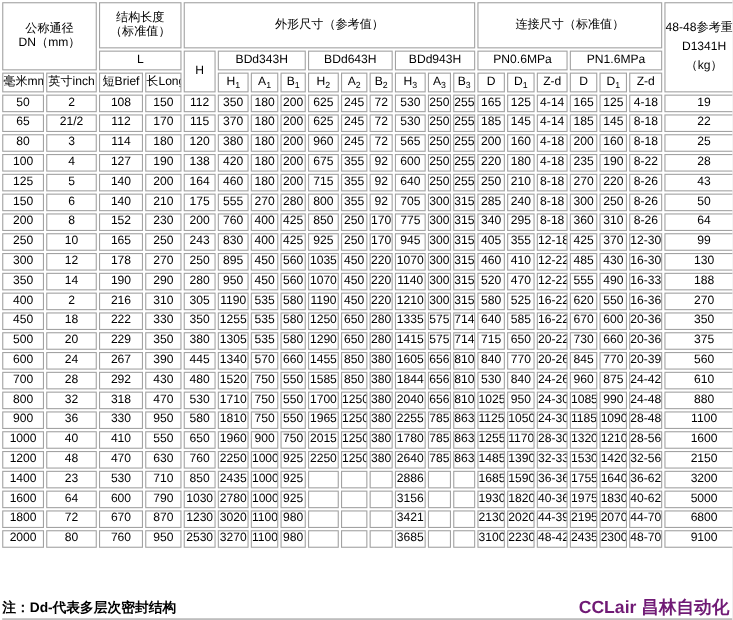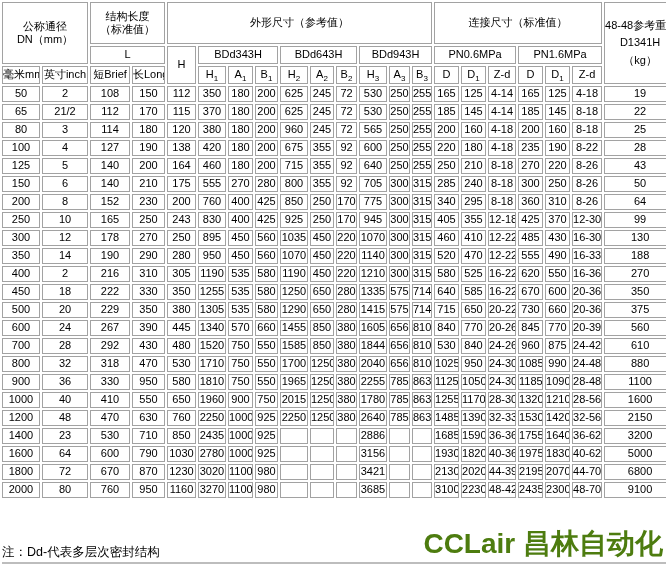--- a/index.html
+++ b/index.html
@@ -19,25 +19,25 @@
     height:16px;
   }
   thead td { font-size:12px; }
   thead tr.r1 td { height:42px; }
   thead tr.r2 td, thead tr.r3 td { height:18px; }
   td.wcol div { line-height:1.55; }
   sub { font-size:8px; line-height:0; }
   .note-row {
     position:absolute; left:2px; right:0; bottom:0; height:17px;
     border-bottom:2px solid #bdbdbd; font-size:12.5px; line-height:15px;
-    text-align:left; color:#000;
+    text-align:left; color:#000;font-weight:bold;
   }
   .watermark {
-    position:absolute; right:3px; bottom:1px; font-size:28px; font-weight:700;
-    color:#4d7c0f; letter-spacing:0px; white-space:nowrap; z-index:5;
+    position:absolute; right:3px; bottom:1px; font-size:16px; font-weight:700;
+    color:#701a75; letter-spacing:0px; white-space:nowrap; z-index:5;
   }
 </style>
 </head>
 <body>
 
 <div class="page">
 
   <table class="spec">
     <colgroup>
       <col style="width:38px">
@@ -616,21 +616,21 @@
           <td>2195</td>
           <td>2070</td>
           <td>44-70</td>
           <td>6800</td>
         </tr>
         <tr>
           <td>2000</td>
           <td>80</td>
           <td>760</td>
           <td>950</td>
-          <td>1160</td>
+          <td>2530</td>
           <td>3270</td>
           <td>1100</td>
           <td>980</td>
           <td></td>
           <td></td>
           <td></td>
           <td>3685</td>
           <td></td>
           <td></td>
           <td>3100</td>

